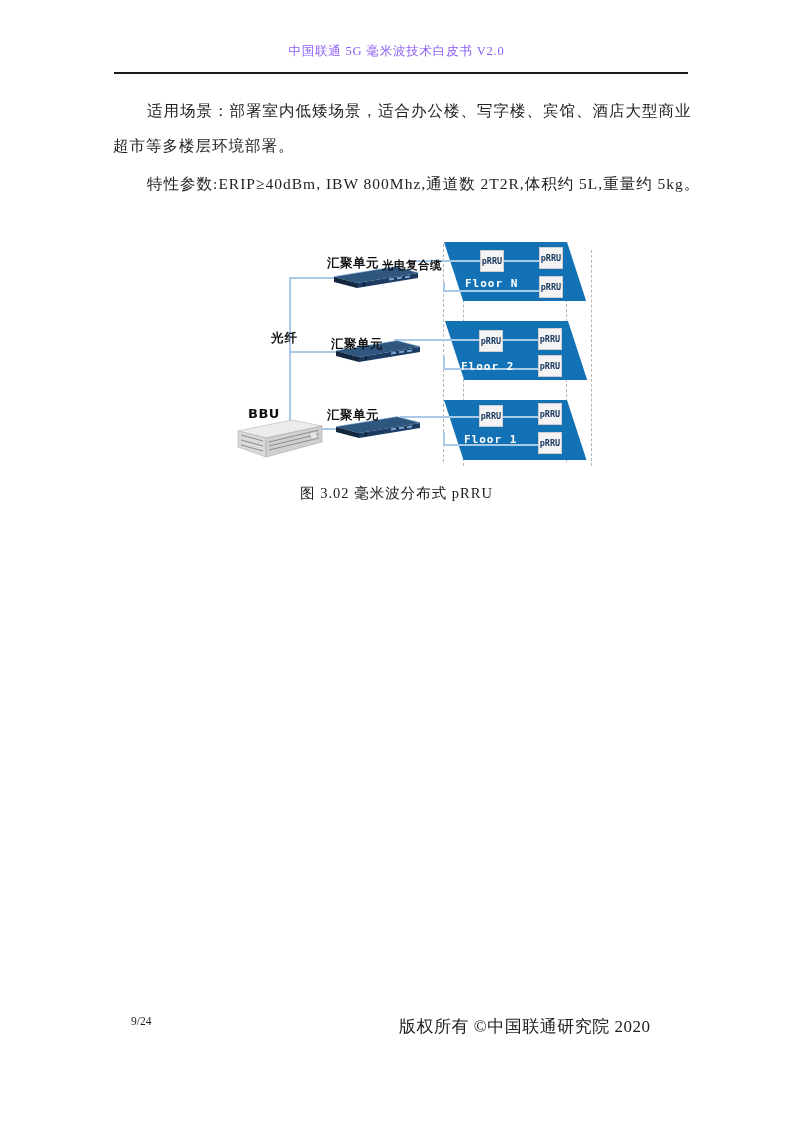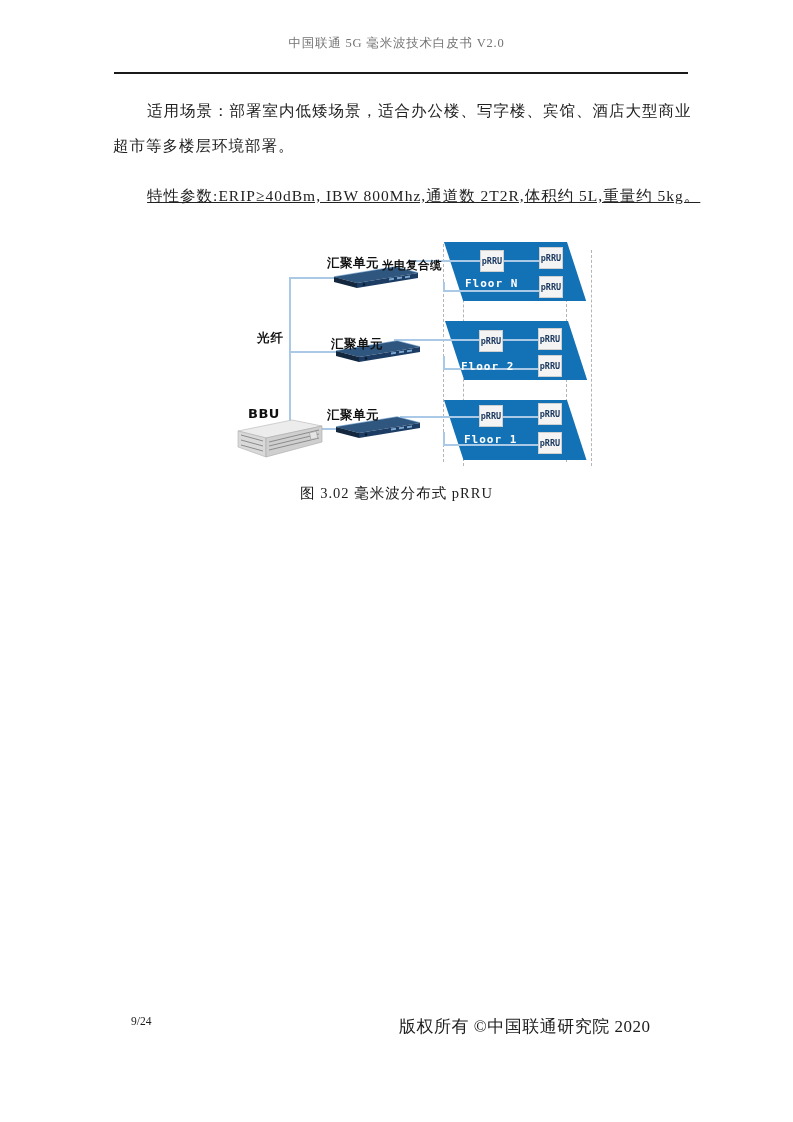--- a/index.html
+++ b/index.html
@@ -4,35 +4,35 @@
 <style>
   html,body{margin:0;padding:0;background:#e8e8e8;}
   .page{
     position:relative; width:793px; height:1122px; margin:0 auto;
     background:#ffffff; overflow:hidden;
     font-family:"Liberation Serif","DejaVu Serif",serif;
     color:#1c1c1c;
   }
   
   .header-title{
-    position:absolute; top:35px; left:0; width:100%;
-    text-align:center; font-size:12.5px; letter-spacing:0.8px; color:#737373;
+    position:absolute; top:43px; left:0; width:100%;
+    text-align:center; font-size:12.5px; letter-spacing:0.8px; color:#8b5cf6;
   }
   .header-rule{
     position:absolute; top:72px; left:114px; width:574px; height:2px;
     background:#1a1a1a;
   }
   
   .para{
     position:absolute; left:113px; width:582px; margin:0;
     font-size:15.5px; line-height:35px; letter-spacing:1px;
     text-indent:2.2em; color:#222;
   }
   .p1{top:93px;}
-  .p2{top:178px; width:600px;text-decoration:underline;}
+  .p2{top:166px; width:600px;}
   .p3{top:205px; width:600px;}
   
   .diagram{position:absolute; inset:0; width:793px; height:1122px;}
   .dash{
     position:absolute; width:0; border-left:1px dashed #b5b5b5; z-index:1;
   }
   .floor{
     position:absolute; background:#1371b5; z-index:2;
     transform:skewX(18deg); transform-origin:0 0;
   }
@@ -48,21 +48,21 @@
   .floor-name{
     position:absolute; z-index:5; color:#ffffff; font-weight:bold;
     font-family:"DejaVu Sans Mono",monospace; font-size:11px; letter-spacing:1px;
   }
   .dlabel{
     position:absolute; z-index:6; color:#111; font-weight:bold;
     font-family:"DejaVu Sans","Liberation Sans",sans-serif;
   }
   .lab-agg{font-size:12.5px; letter-spacing:0.5px;}
   .lab-cable{font-size:11.5px; letter-spacing:0.5px;}
-  .lab-fiber{font-size:12.5px; letter-spacing:1px;}
+  .lab-fiber{font-size:12.5px; letter-spacing:1px;margin-left:14px;}
   .lab-bbu{font-size:13px; letter-spacing:0.5px;}
   
   .caption{
     position:absolute; top:484px; left:0; width:100%; text-align:center;
     font-size:14.5px; letter-spacing:1px; color:#1c1c1c;
   }
   .footer-left{
     position:absolute; top:1015px; left:131px; font-size:11.5px; color:#1c1c1c;
   }
   .footer-right{

